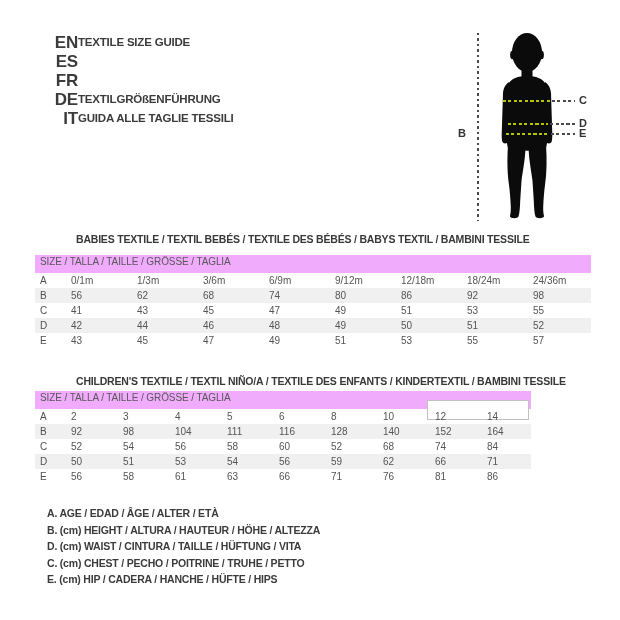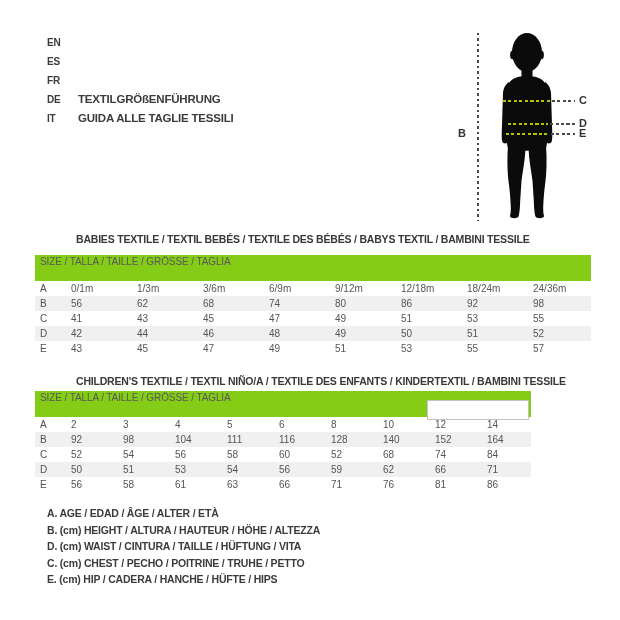--- a/index.html
+++ b/index.html
@@ -3,54 +3,55 @@
 <meta charset="utf-8">
 <style>
   html,body{margin:0;padding:0;background:#fff;}
   .page{
     position:relative;width:620px;height:620px;background:#ffffff;overflow:hidden;
     font-family:"Liberation Sans",sans-serif;color:#3c3c3c;
   }
   
   .lang-block{position:absolute;left:47px;top:33px;}
   .lang-row{display:flex;height:19px;line-height:19px;}
-  .lang-code{width:31px;font-size:10px;font-weight:700;letter-spacing:-0.2px;color:#3b3b3b;}
+  .lang-code{width:31px;font-size:17px;font-weight:700;letter-spacing:-0.2px;color:#3b3b3b;text-align:right;}
   .lang-label{font-size:11.5px;font-weight:700;letter-spacing:-0.2px;color:#3b3b3b;white-space:nowrap;}
   
   .figure-svg{position:absolute;left:473px;top:31px;}
   .dash-h{position:absolute;height:2px;}
   .dash-h.accent{background-image:repeating-linear-gradient(90deg,var(--accent) 0 3px,transparent 3px 5.5px);}
   .dash-h.gray{background-image:repeating-linear-gradient(90deg,#4a4a4a 0 3px,transparent 3px 5.5px);}
   .dash-v{position:absolute;width:2px;background-image:repeating-linear-gradient(180deg,#4a4a4a 0 2.5px,transparent 2.5px 5.5px);}
   .fig-label{position:absolute;font-size:11px;font-weight:600;color:#333;}
   
   .sec-title{position:absolute;left:35px;font-size:10.5px;font-weight:700;letter-spacing:-0.2px;color:#383838;white-space:nowrap;padding-left:41px;}
   
   .stable{position:absolute;left:35px;}
-  .thead{height:26px;line-height:14px;background:#84cc16;color:#585858;font-size:10px;padding-left:5px;letter-spacing:-0.1px;}
+  .thead{height:18px;line-height:14px;background:#f0abfc;color:#585858;font-size:10px;padding-left:5px;letter-spacing:-0.1px;}
   .rows{position:relative;z-index:3;}
   .trow{display:flex;height:15px;line-height:15px;font-size:10px;color:#555;}
   .trow.alt{background:#f0f0f0;}
   .cell{padding-left:8px;box-sizing:border-box;white-space:nowrap;}
   .cell.label{width:28px;padding-left:5px;color:#4f4f4f;}
   .babies .cell:not(.label){width:66px;}
   .children .cell:not(.label){width:52px;}
   .hl-box{position:absolute;z-index:2;left:392px;top:9px;width:102px;height:20px;background:#fff;border:1px solid #c2c2c2;box-sizing:border-box;}
   
   .legend{position:absolute;left:47px;top:505px;}
   .legend-line{height:16.6px;line-height:16.6px;font-size:10.5px;font-weight:700;letter-spacing:-0.2px;color:#3b3b3b;white-space:nowrap;}
 </style>
 </head>
 <body>
 
 <div class="page" style="--accent:#b9c400;">
 
   <div class="lang-block">
     <div class="lang-row">
       <span class="lang-code">EN</span>
+      <span class="lang-label">TEXTILE SIZE GUIDE</span>
     </div>
     <div class="lang-row">
       <span class="lang-code">ES</span>
     </div>
     <div class="lang-row">
       <span class="lang-code">FR</span>
     </div>
     <div class="lang-row">
       <span class="lang-code">DE</span>
       <span class="lang-label">TEXTILGRÖßENFÜHRUNG</span>

